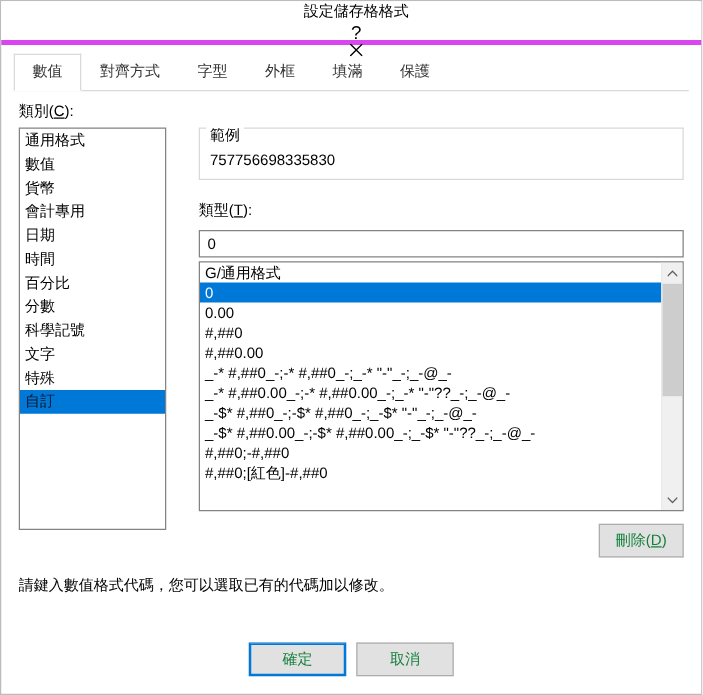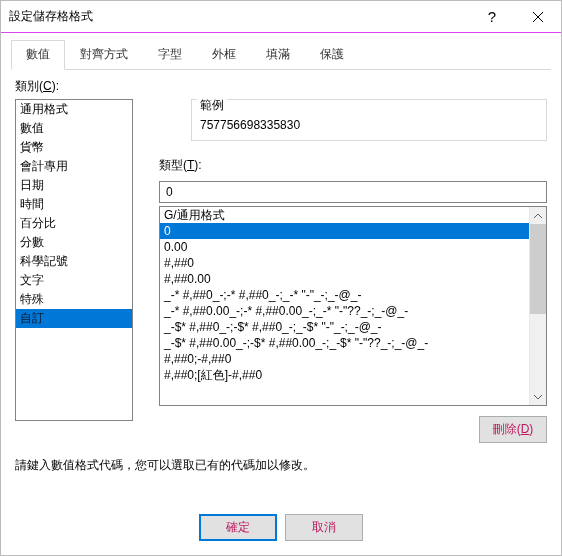--- a/index.html
+++ b/index.html
@@ -19,21 +19,22 @@
     position: relative;
     display: flex;
     flex-direction: column;
   }
   .titlebar {
     height: 31px;
     display: flex;
     align-items: center;
     padding-left: 8px;
     background: #ffffff;
-    border-bottom: 1px solid #d946ef;
+    border-bottom: 4px solid #d946ef;
+    flex-direction: column;
   }
   .titlebar-title {
     flex: 1;
   }
   .titlebar-btn {
     width: 46px;
     height: 31px;
     display: flex;
     align-items: center;
     justify-content: center;
@@ -90,21 +91,21 @@
     color: #0f172a;
   }
   .right-col {
     flex: 1;
     display: flex;
     flex-direction: column;
   }
   .section-label {
     margin-bottom: 4px;
   }
-  .sample-wrap { position: relative; margin-bottom: 10px; margin-left: 32px;}
+  .sample-wrap { position: relative; margin-bottom: 10px;}
   .sample-legend {
     position: absolute;
     top: -2px;
     left: 6px;
     background: #fff;
     padding: 0 3px;
     z-index: 2;
   }
   .sample-frame {
     border: 1px solid #d9d9d9;
@@ -169,21 +170,21 @@
     display:flex;
     justify-content:flex-end;
     margin-top:10px;
   }
   .btn {
     min-width: 68px;
     padding: 4px 10px;
     border: 1px solid #adadad;
     background: #e1e1e1;
     text-align: center;
-    color:#be185d;
+    color:#15803d;
     box-sizing: border-box;
   }
   .btn.primary {
     border: 1px solid #0078d7;
     box-shadow: inset 0 0 0 1px #0078d7;
   }
   .hint {
     margin: 14px 0 0 0;
   }
   .footer {

